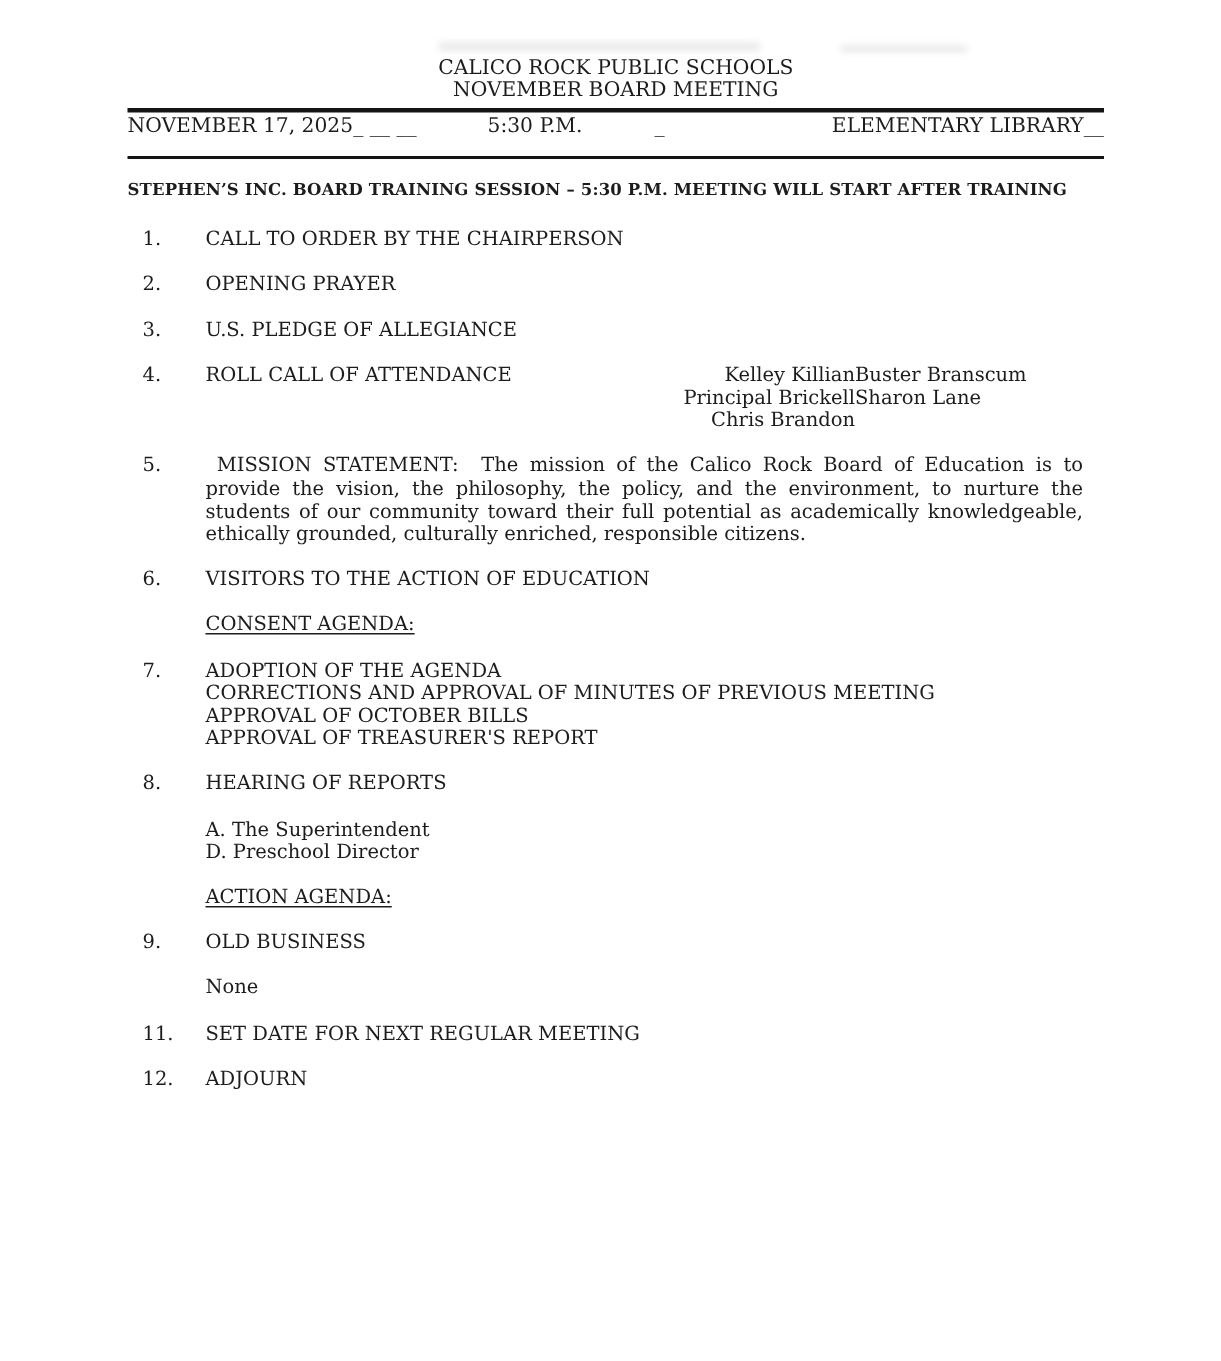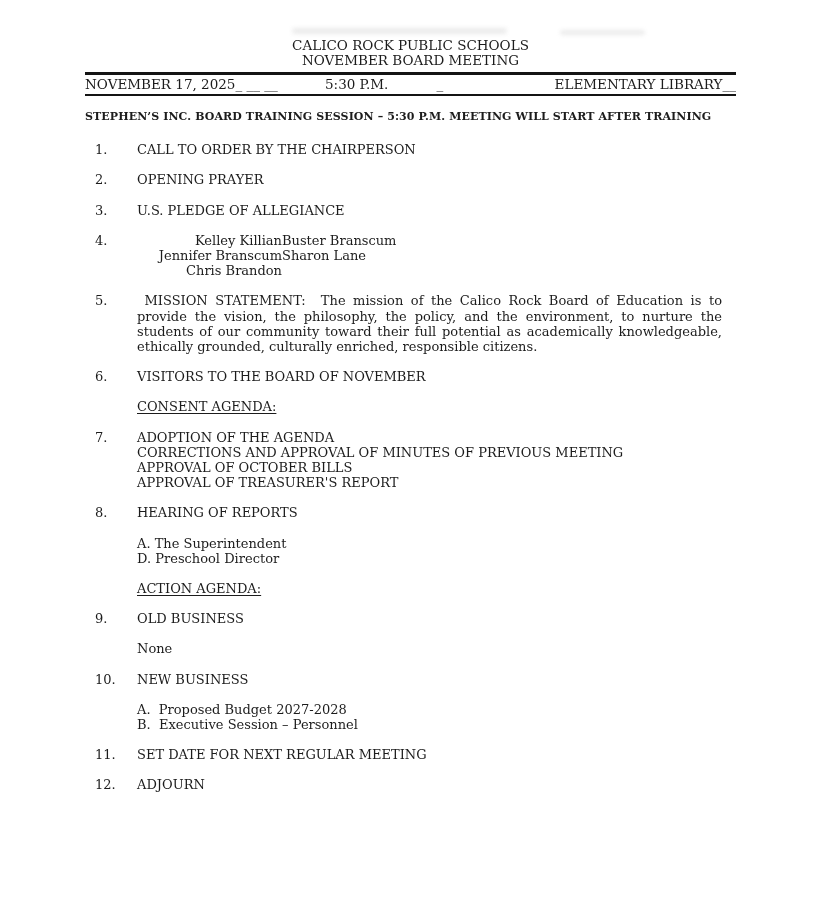--- a/index.html
+++ b/index.html
@@ -22,21 +22,21 @@
 
   .doc-header { text-align: center; font-size: 13.5px; }
   .doc-header div { white-space: nowrap; }
 
   .info-bar {
     margin-top: 4px;
     border-top: 3px solid #141414;
     border-bottom: 2.5px solid #141414;
     display: flex;
     align-items: baseline;
-    padding: 2px 0 1px 0;
+    padding: 2px 0 11px 0;
     font-size: 13.5px;
   }
   .info-date { flex: 0 0 240px; white-space: nowrap; }
   .info-time-group { flex: 1; white-space: nowrap; }
   .info-mid-mark { margin-left: 48px; }
   .info-loc { margin-left: auto; white-space: nowrap; text-align: right; }
 
   .notice {
     font-weight: bold;
     font-size: 11px;
@@ -104,42 +104,43 @@
       <div class="row item">
         <div class="num">3.</div>
         <div class="content">
           <div class="line">U.S. PLEDGE OF ALLEGIANCE</div>
         </div>
       </div>
       <div class="row rollcall">
         <div class="num">4.</div>
         <div class="content">
           <div class="rollcall-wrap">
+            <div class="rc-label">ROLL CALL OF ATTENDANCE</div>
             <div class="rc-col rc-col1">
               <div class="rc-name">Kelley Killian</div>
-              <div class="rc-name">Jennifer Branscum</div>
+              <div class="rc-name">Principal Brickell</div>
               <div class="rc-name">Chris Brandon</div>
             </div>
             <div class="rc-col rc-col2">
               <div class="rc-name">Buster Branscum</div>
               <div class="rc-name">Sharon Lane</div>
             </div>
           </div>
         </div>
       </div>
       <div class="row paragraph">
         <div class="num">5.</div>
         <div class="content">
           <div class="justified">&nbsp;MISSION STATEMENT:&nbsp; The mission of the Calico Rock Board of Education is to provide the vision, the philosophy, the policy, and the environment, to nurture the students of our community toward their full potential as academically knowledgeable, ethically grounded, culturally enriched, responsible citizens.</div>
         </div>
       </div>
       <div class="row item">
         <div class="num">6.</div>
         <div class="content">
-          <div class="line">VISITORS TO THE BOARD OF NOVEMBER</div>
+          <div class="line">VISITORS TO THE ACTION OF EDUCATION</div>
         </div>
       </div>
       <div class="row section">
         <div class="num"></div>
         <div class="content"><div class="section-heading">CONSENT AGENDA:</div></div>
       </div>
       <div class="row item">
         <div class="num">7.</div>
         <div class="content">
           <div class="line">ADOPTION OF THE AGENDA</div>
@@ -165,30 +166,20 @@
       <div class="row item">
         <div class="num">9.</div>
         <div class="content">
           <div class="line">OLD BUSINESS</div>
           <div class="sublist">
             <div class="line">None</div>
           </div>
         </div>
       </div>
       <div class="row item">
-        <div class="num">10.</div>
-        <div class="content">
-          <div class="line">NEW BUSINESS</div>
-          <div class="sublist">
-            <div class="line">A.&nbsp;&nbsp;Proposed Budget 2027-2028</div>
-            <div class="line">B.&nbsp;&nbsp;Executive Session – Personnel</div>
-          </div>
-        </div>
-      </div>
-      <div class="row item">
         <div class="num">11.</div>
         <div class="content">
           <div class="line">SET DATE FOR NEXT REGULAR MEETING</div>
         </div>
       </div>
       <div class="row item">
         <div class="num">12.</div>
         <div class="content">
           <div class="line">ADJOURN</div>
         </div>

